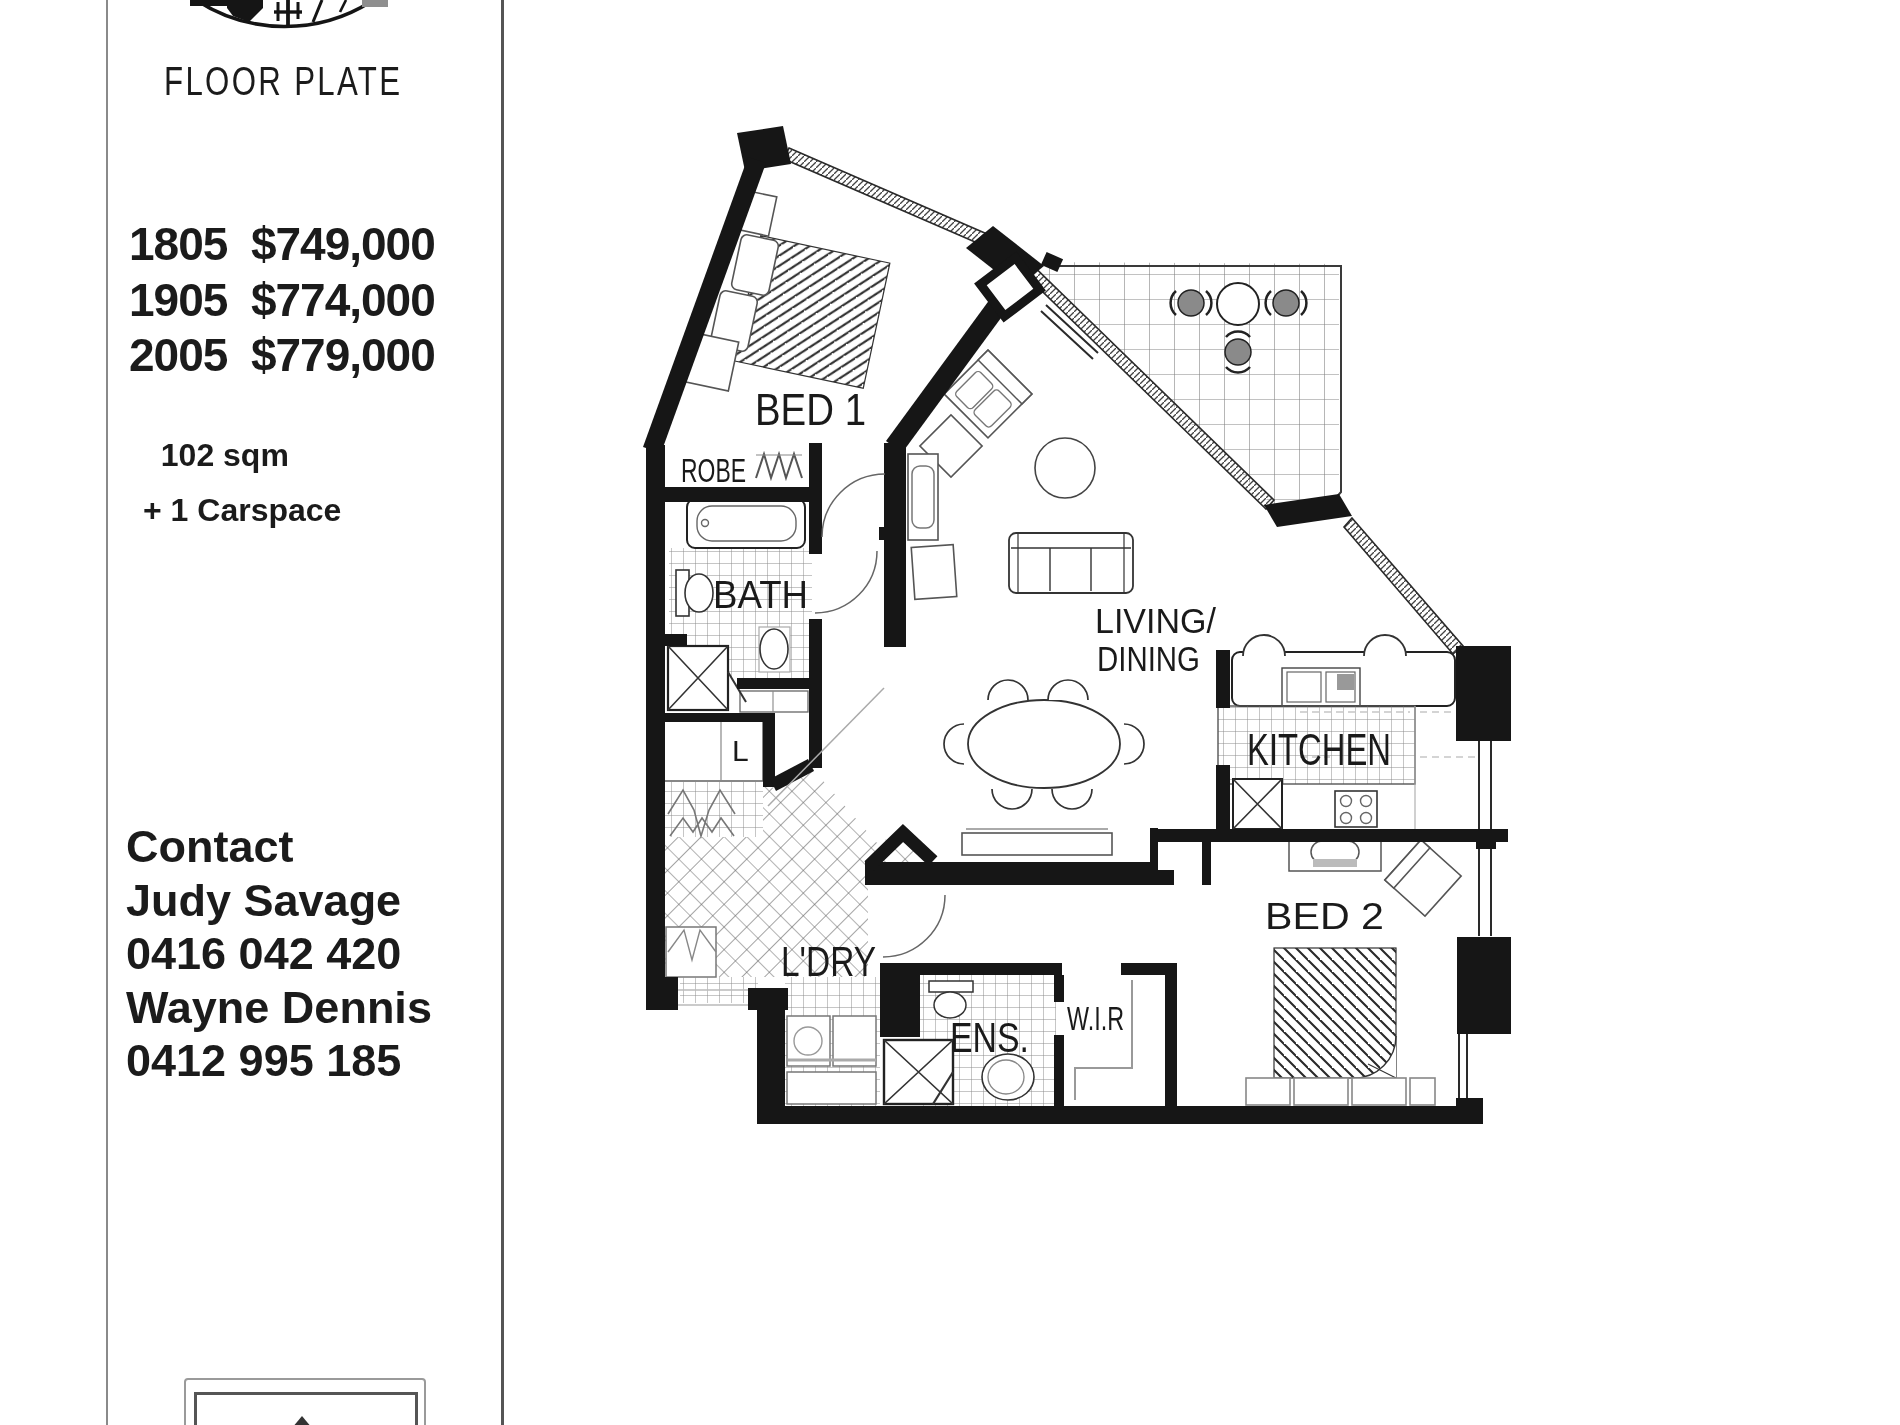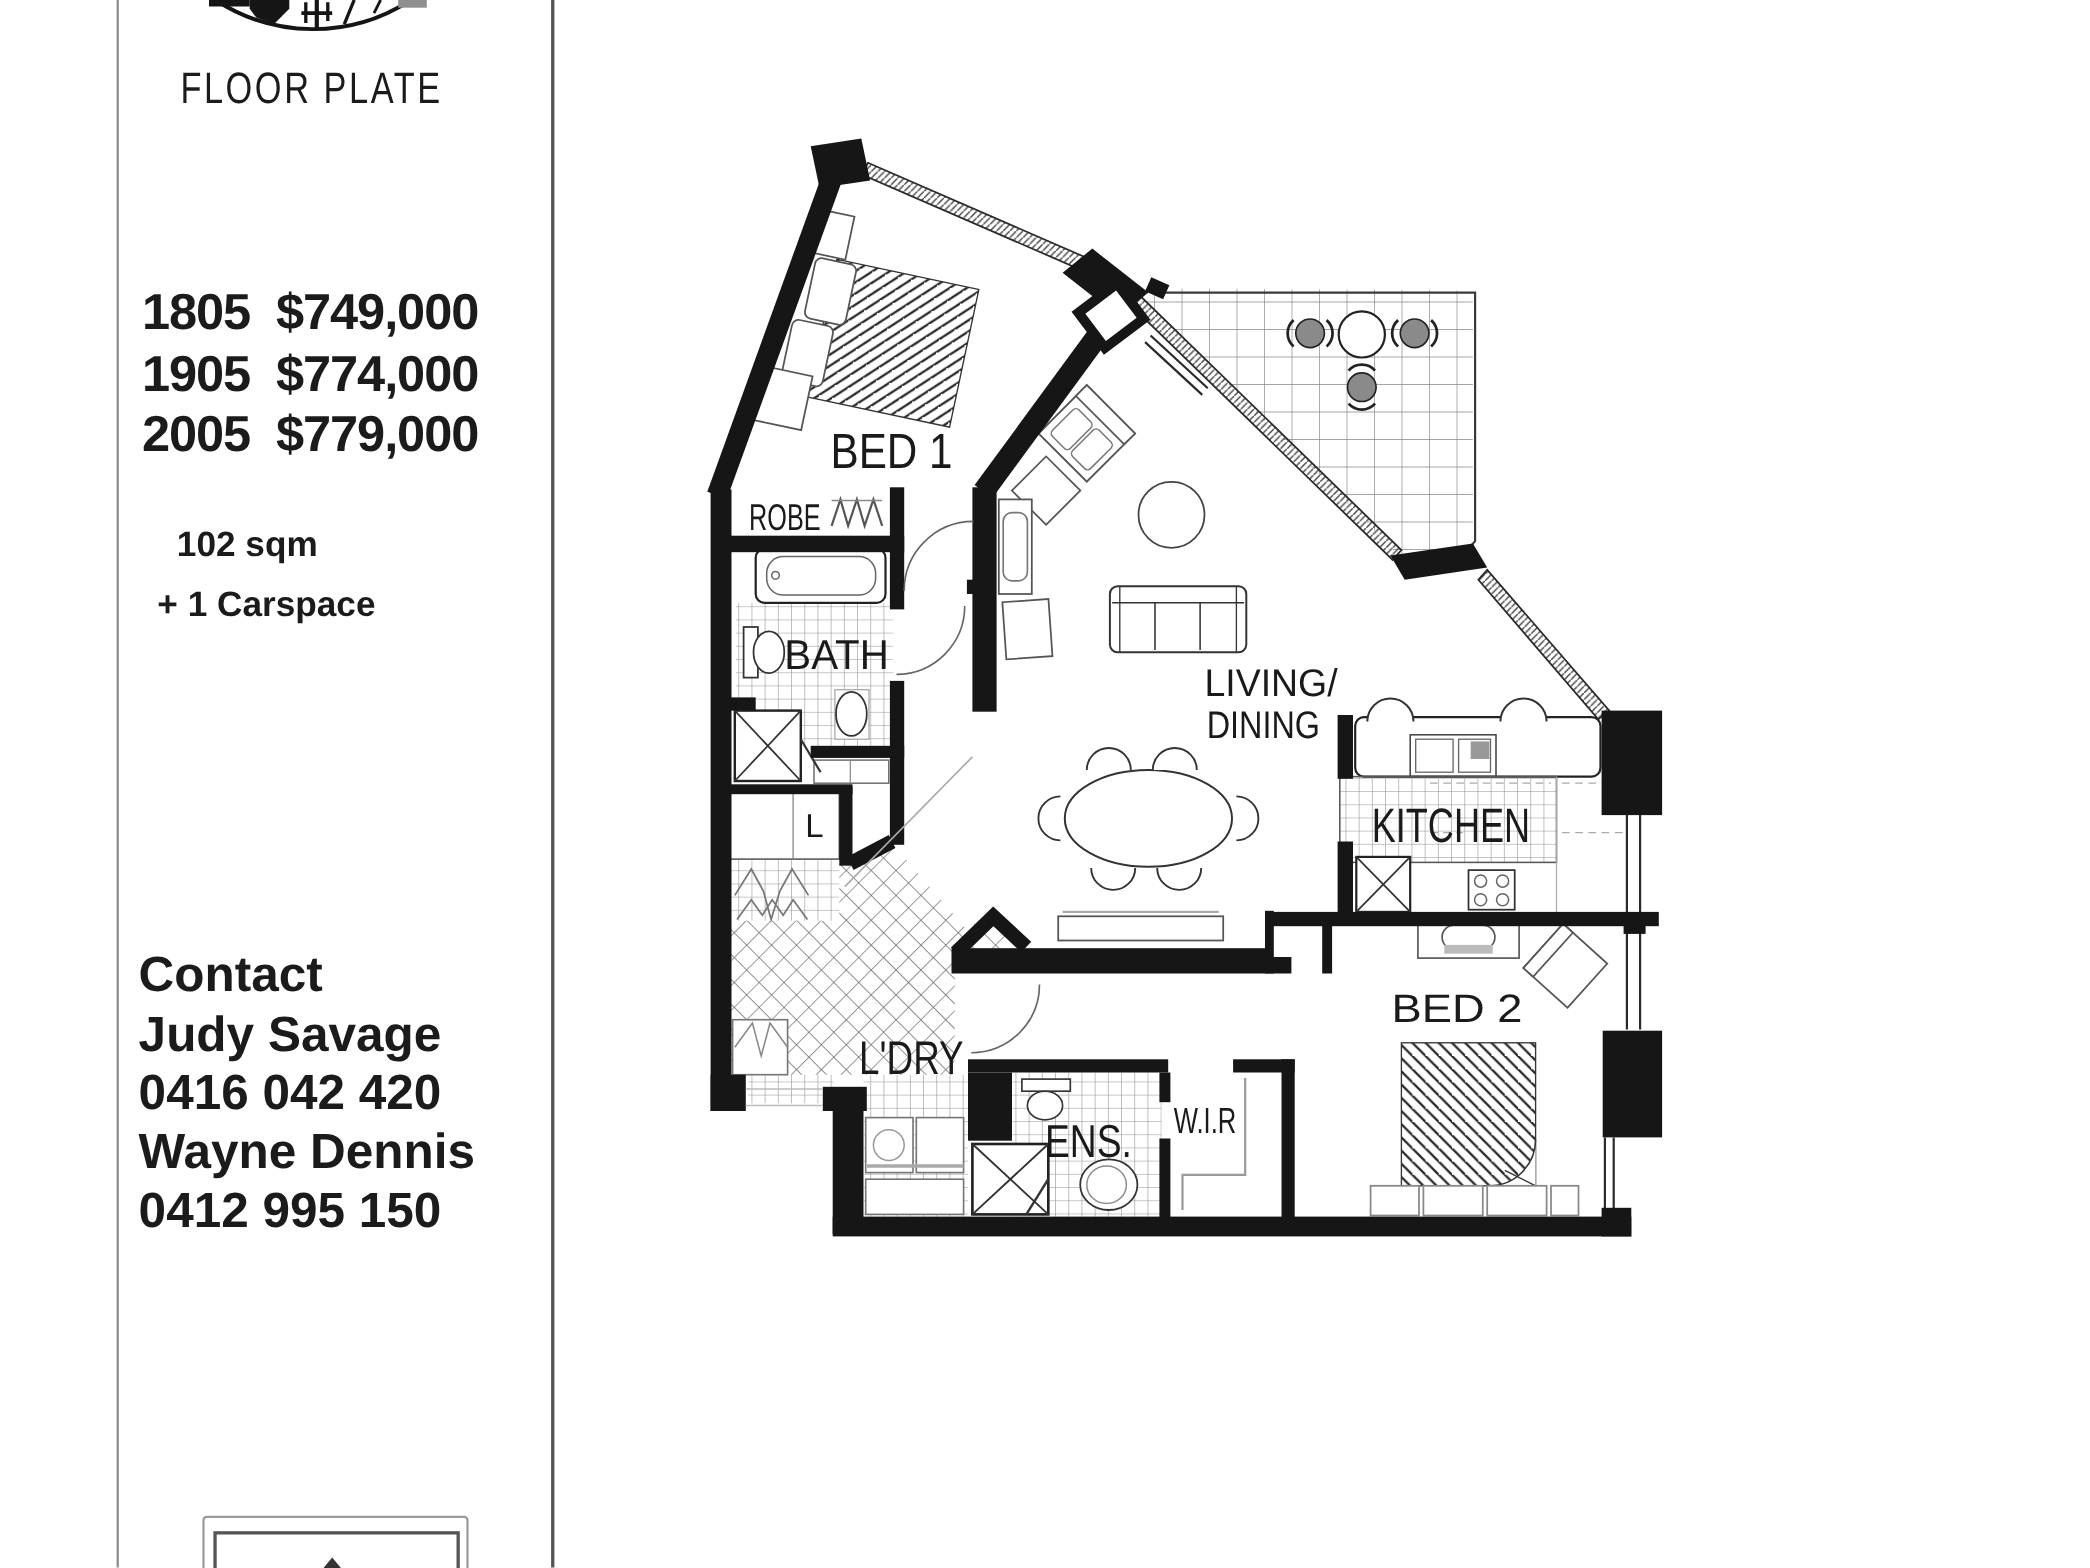--- a/index.html
+++ b/index.html
@@ -1,18 +1,18 @@
 <!DOCTYPE html>
 <html><head>
 <meta charset="utf-8">
 <style>
   html,body{margin:0;padding:0;background:#fff;width:1900px;height:1425px;overflow:hidden;}
   body{font-family:"Liberation Sans",sans-serif;}
   .abs{position:absolute;}
-  .sbtext{font-weight:bold;color:#1b1b1b;margin-top:39px;}
+  .sbtext{font-weight:bold;color:#1b1b1b;}
 </style>
 </head>
 <body>
 
 <div class="abs" style="left:106px;top:0;width:2px;height:1425px;background:#8a8a8a;"></div>
 
 <div class="abs" style="left:501px;top:0;width:3px;height:1425px;background:#555;"></div>
 
 <svg class="abs" style="left:180px;top:0;" width="220" height="34" viewBox="0 0 220 34">
   <path d="M16,0 A162,162 0 0 0 192,1" fill="none" stroke="#151515" stroke-width="3.6"></path>
@@ -32,21 +32,21 @@
 1905  $774,000
 2005  $779,000</div>
 
 <div class="abs sbtext" style="left:143px;top:428px;font-size:32px;line-height:55px;white-space:pre;">  102 sqm
 + 1 Carspace</div>
 
 <div class="abs sbtext" style="left:126px;top:820px;font-size:45px;line-height:53.5px;white-space:pre;">Contact
 Judy Savage
 0416 042 420
 Wayne Dennis
-0412 995 150</div>
+0412 995 185</div>
 
 <div class="abs" style="left:184px;top:1378px;width:238px;height:60px;border:2px solid #9a9a9a;border-radius:4px;"></div>
 <div class="abs" style="left:194px;top:1392px;width:218px;height:46px;border:3px solid #555;"></div>
 <div class="abs" style="left:292px;top:1416px;width:0;height:0;border-left:10px solid transparent;border-right:10px solid transparent;border-bottom:12px solid #333;"></div>
 
 <svg id="plan" class="abs" style="left:0;top:0;" width="1900" height="1425" viewBox="0 0 1900 1425">
 <defs>
   <pattern id="g12" width="12" height="12" patternUnits="userSpaceOnUse">
     <path d="M12,0 V12 M0,12 H12" stroke="#8d8d8d" stroke-width="1" fill="none"></path>
   </pattern>

